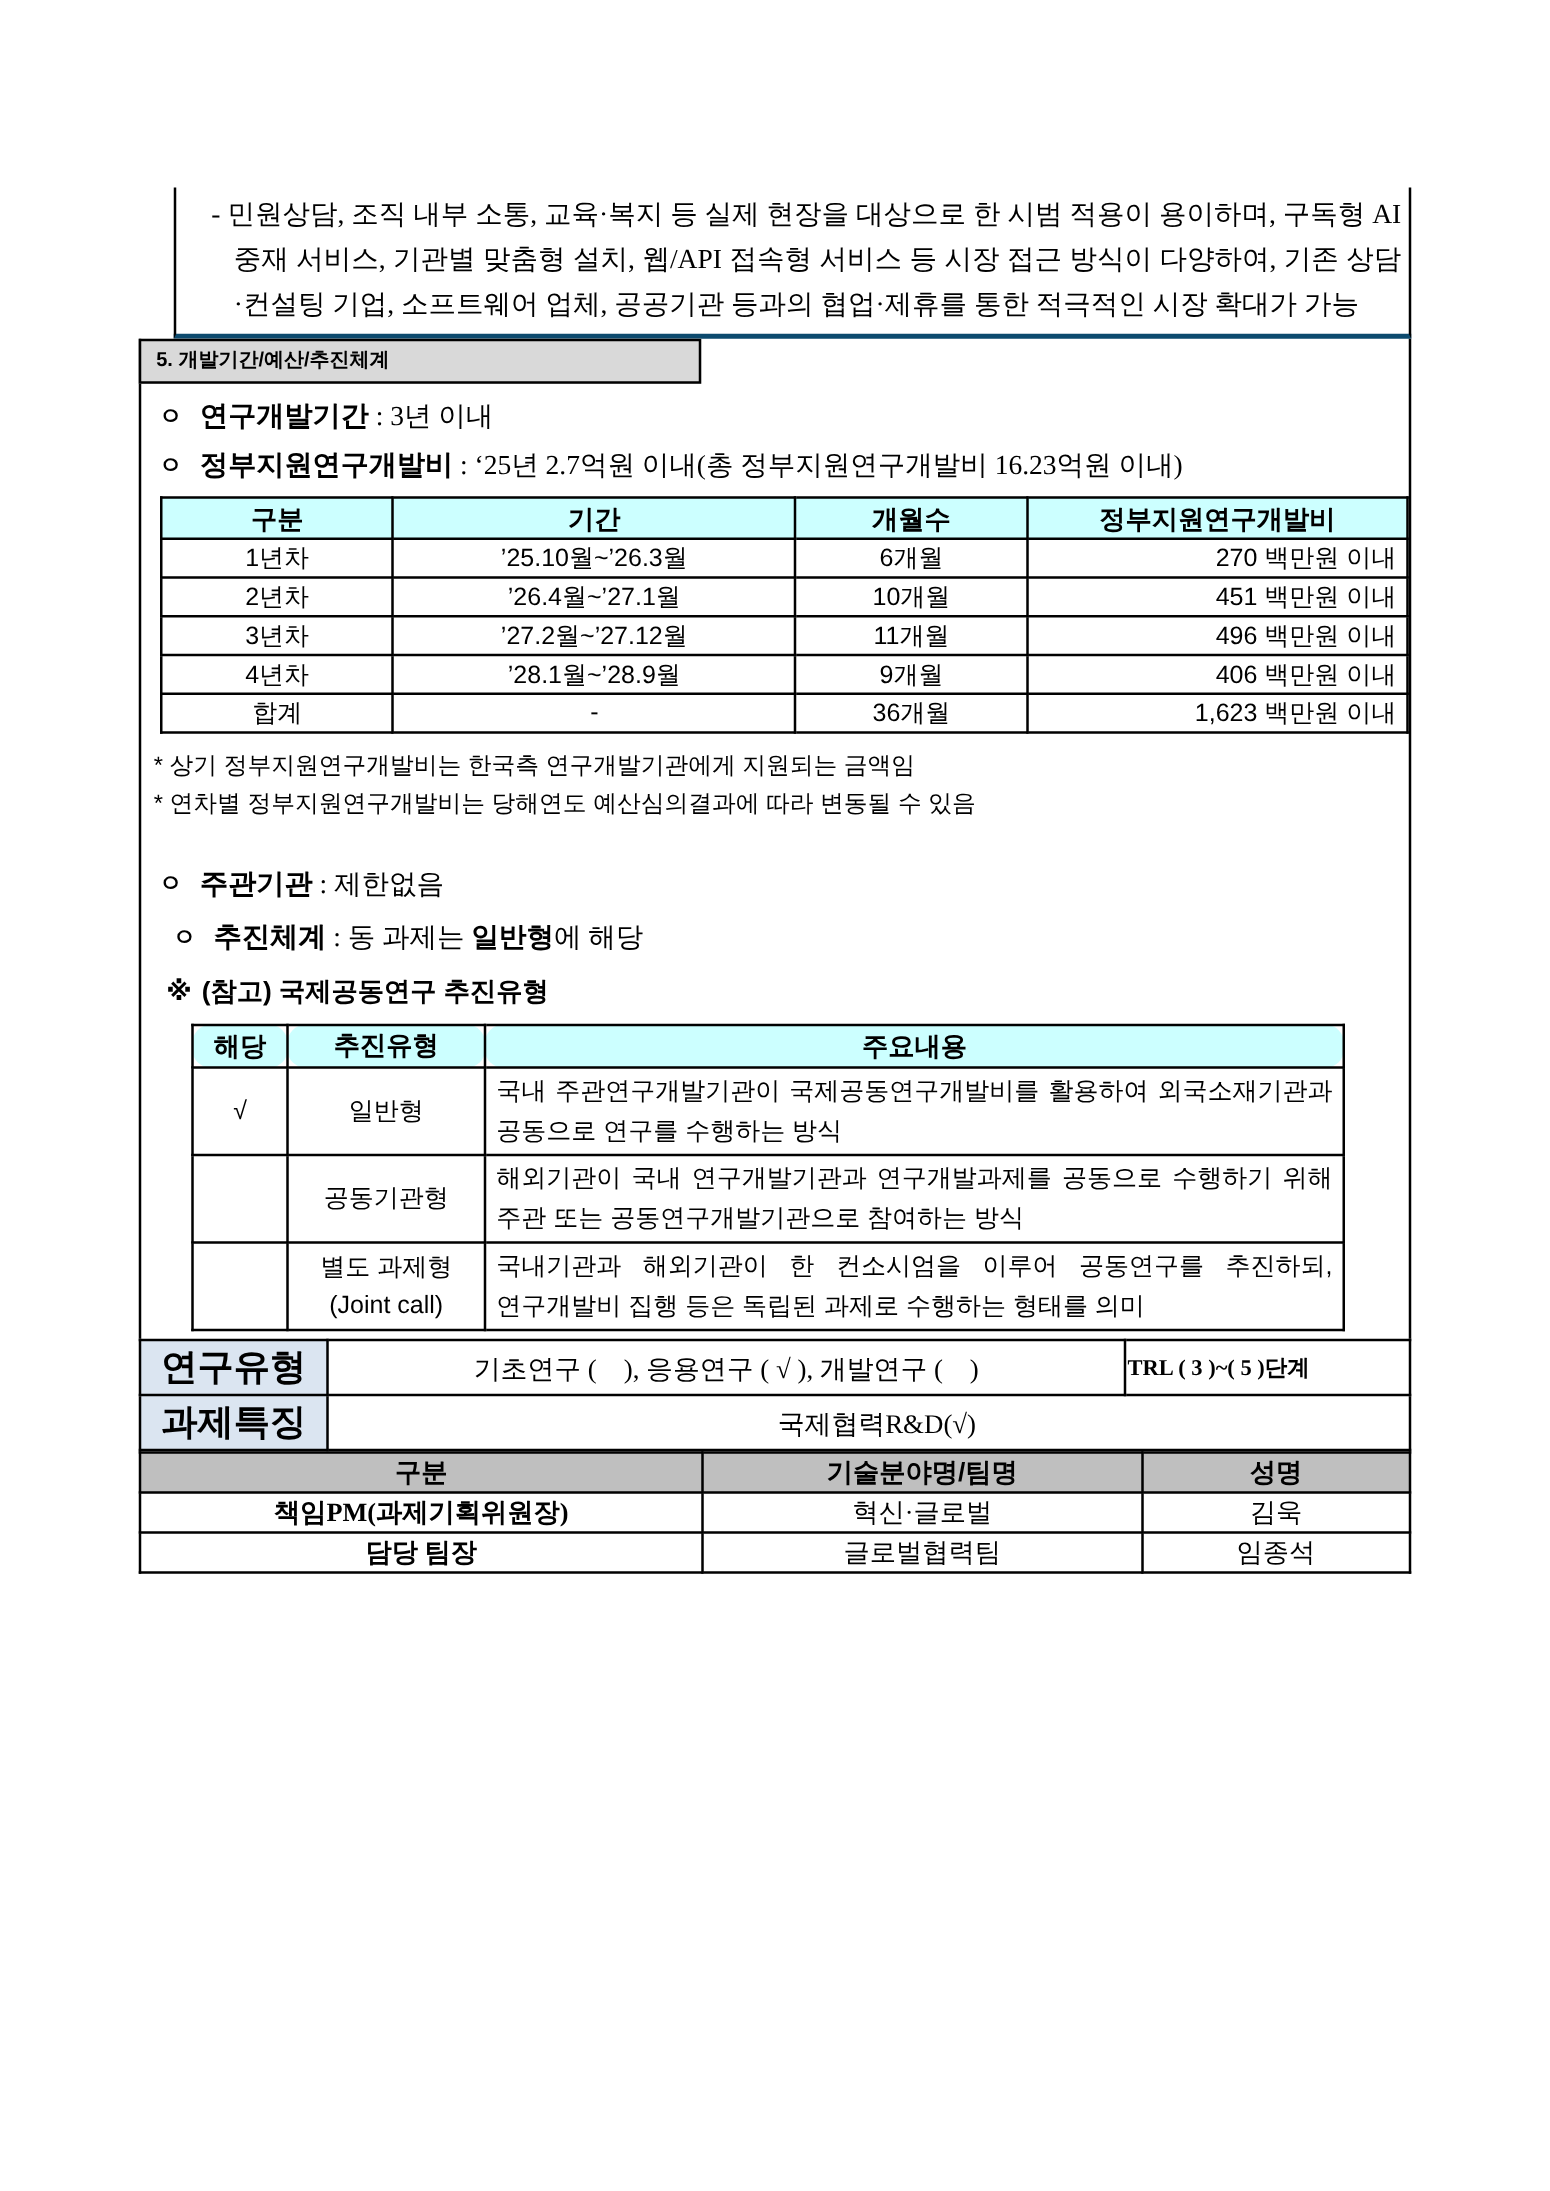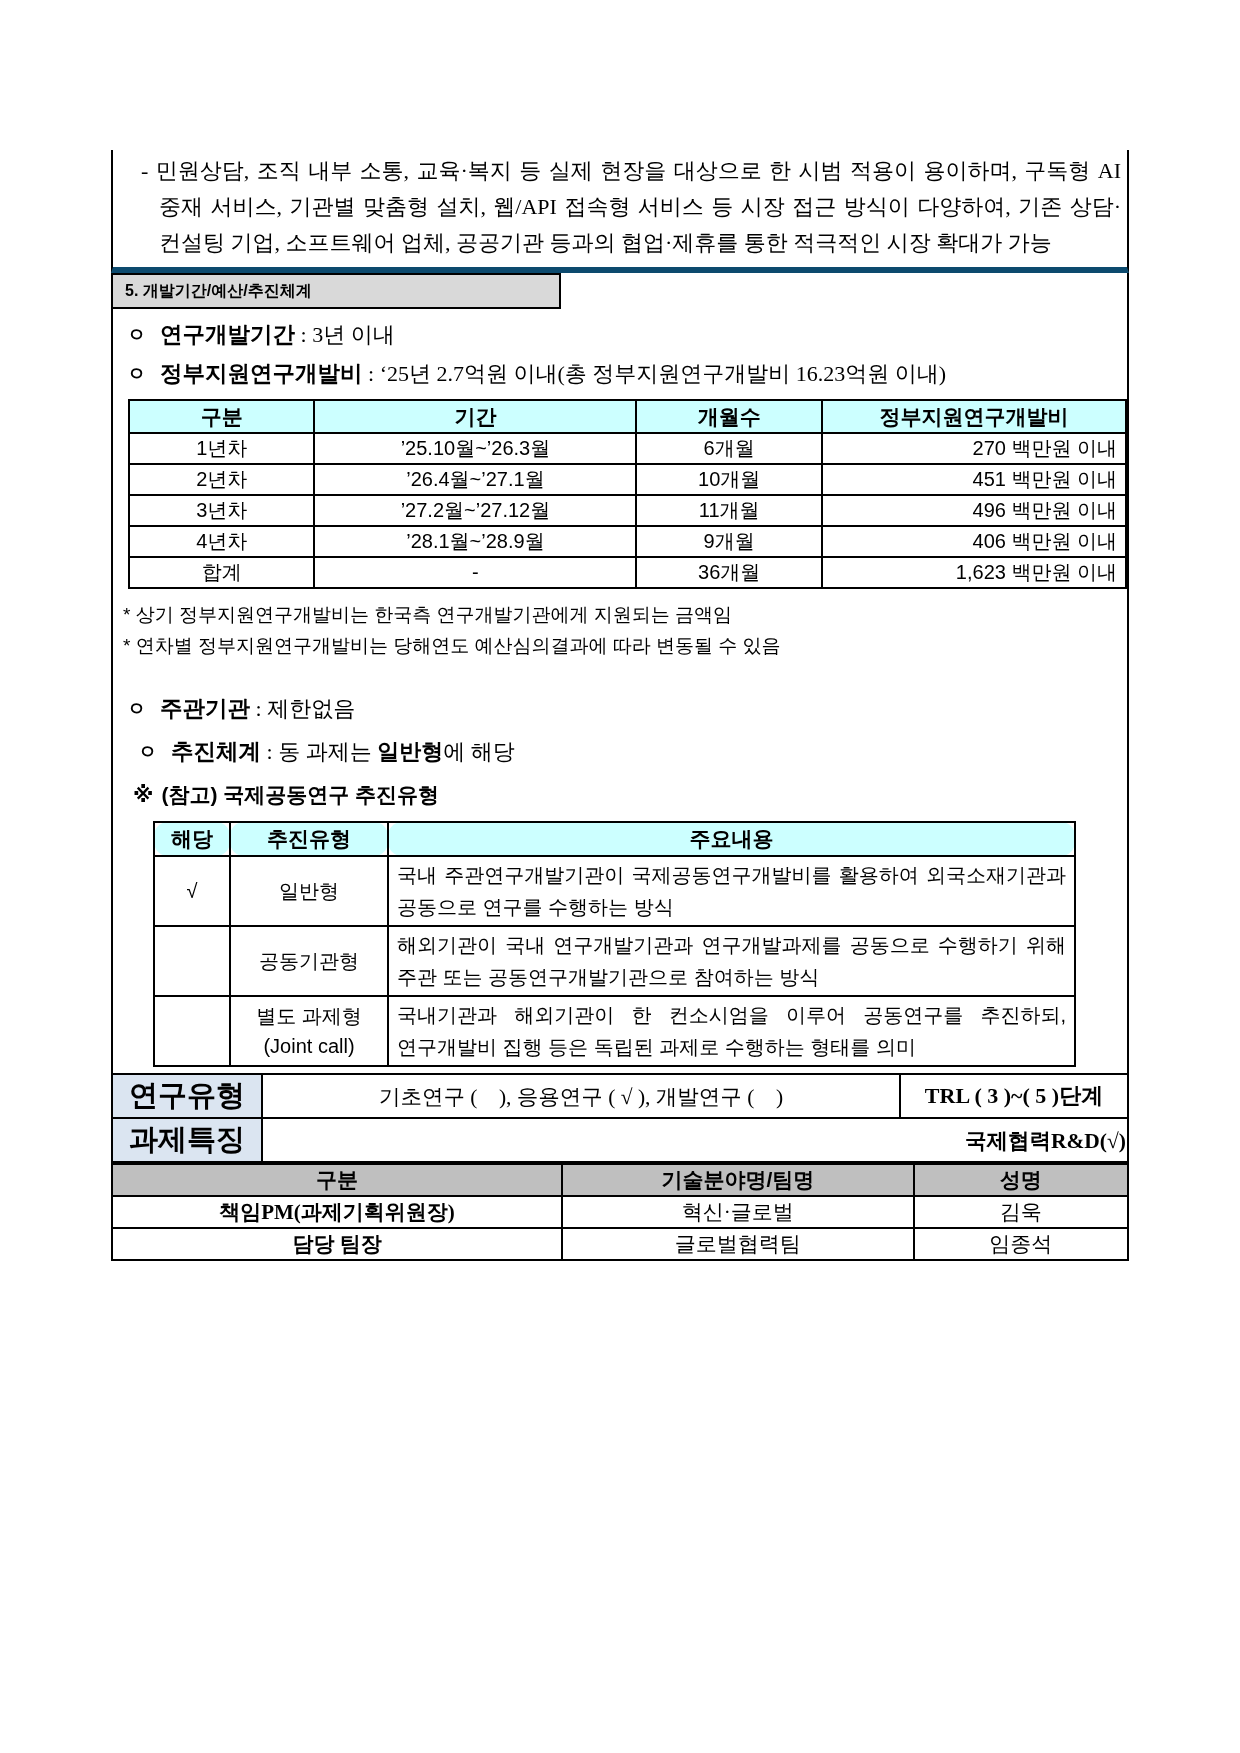--- a/index.html
+++ b/index.html
@@ -2,21 +2,21 @@
 <html style="--table-header-cyan: #ccffff; --label-lavender: #dbe5f1; --header-gray: #bfbfbf; --section-gray: #d9d9d9;"><head>
 <meta charset="utf-8">
 <style>
   html,body{margin:0;padding:0;background:#ffffff;}
   .page{position:relative;width:1240px;height:1753px;background:#fff;overflow:hidden;
         font-family:"Liberation Serif","DejaVu Serif",serif;color:#000;}
   .doc{position:absolute;left:111px;top:150px;width:1018px;box-sizing:border-box;}
 
   
   .para-box{box-sizing:border-box;border-left:2px solid #000;border-right:2px solid #000;
-            border-bottom:6px solid #0c4a6e;padding:3px 6px 6px 46px;}
+            border-bottom:4px solid #0c4a6e;padding:3px 6px 6px 46px;margin-left:28px;}
   .para{font-size:22px;line-height:36px;text-align:justify;word-break:keep-all;text-indent:-18px;}
 
   
   .mid{box-sizing:border-box;border-left:2px solid #000;border-right:2px solid #000;
        padding-bottom:6px;}
 
   .sec-header{box-sizing:border-box;margin-left:-2px;width:450px;height:36px;line-height:32px;
               border:2px solid #000;background:var(--section-gray,#d9d9d9);
               font-family:"Liberation Sans","DejaVu Sans",sans-serif;
               font-weight:bold;font-size:16px;padding-left:12px;}
@@ -54,22 +54,22 @@
   .tt-check{width:76px;text-align:center;font-size:22px;}
   .tt-type{width:158px;text-align:center;line-height:30px;}
   .tt-desc{text-align:justify;word-break:keep-all;line-height:32px;padding:2px 8px;}
 
   
   .rt-table{width:100%;}
   .rt-table td{height:35px;}
   .rt-label{width:150px;background:var(--label-lavender,#dbe5f1);text-align:center;
             font-family:Liberation Sans, sans-serif;font-weight:bold;font-size:29px;}
   .rt-value{width:638px;text-align:center;font-size:21.5px;}
-  .rt-trl{width:228px;text-align:center;font-weight:bold;font-size:22px;}
-  .rt-feature{text-align:right;padding-left:14px;font-size:21.5px;font-weight:bold;}
+  .rt-trl{width:228px;text-align:left;font-weight:bold;font-size:18px;}
+  .rt-feature{text-align:center;padding-left:14px;font-size:21.5px;}
 
   
   .pm-table{width:100%;}
   .pm-table th{background:var(--header-gray,#bfbfbf);height:30px;font-size:21px;
                font-family:"Liberation Sans","DejaVu Sans",sans-serif;font-weight:bold;}
   .pm-table td{height:32px;text-align:center;font-size:21px;}
   .pm-role{width:44.3%;font-weight:bold;font-size:22px;}
   .pm-field{width:34.6%;} .pm-name{width:21.1%;}
 </style>
 </head>

